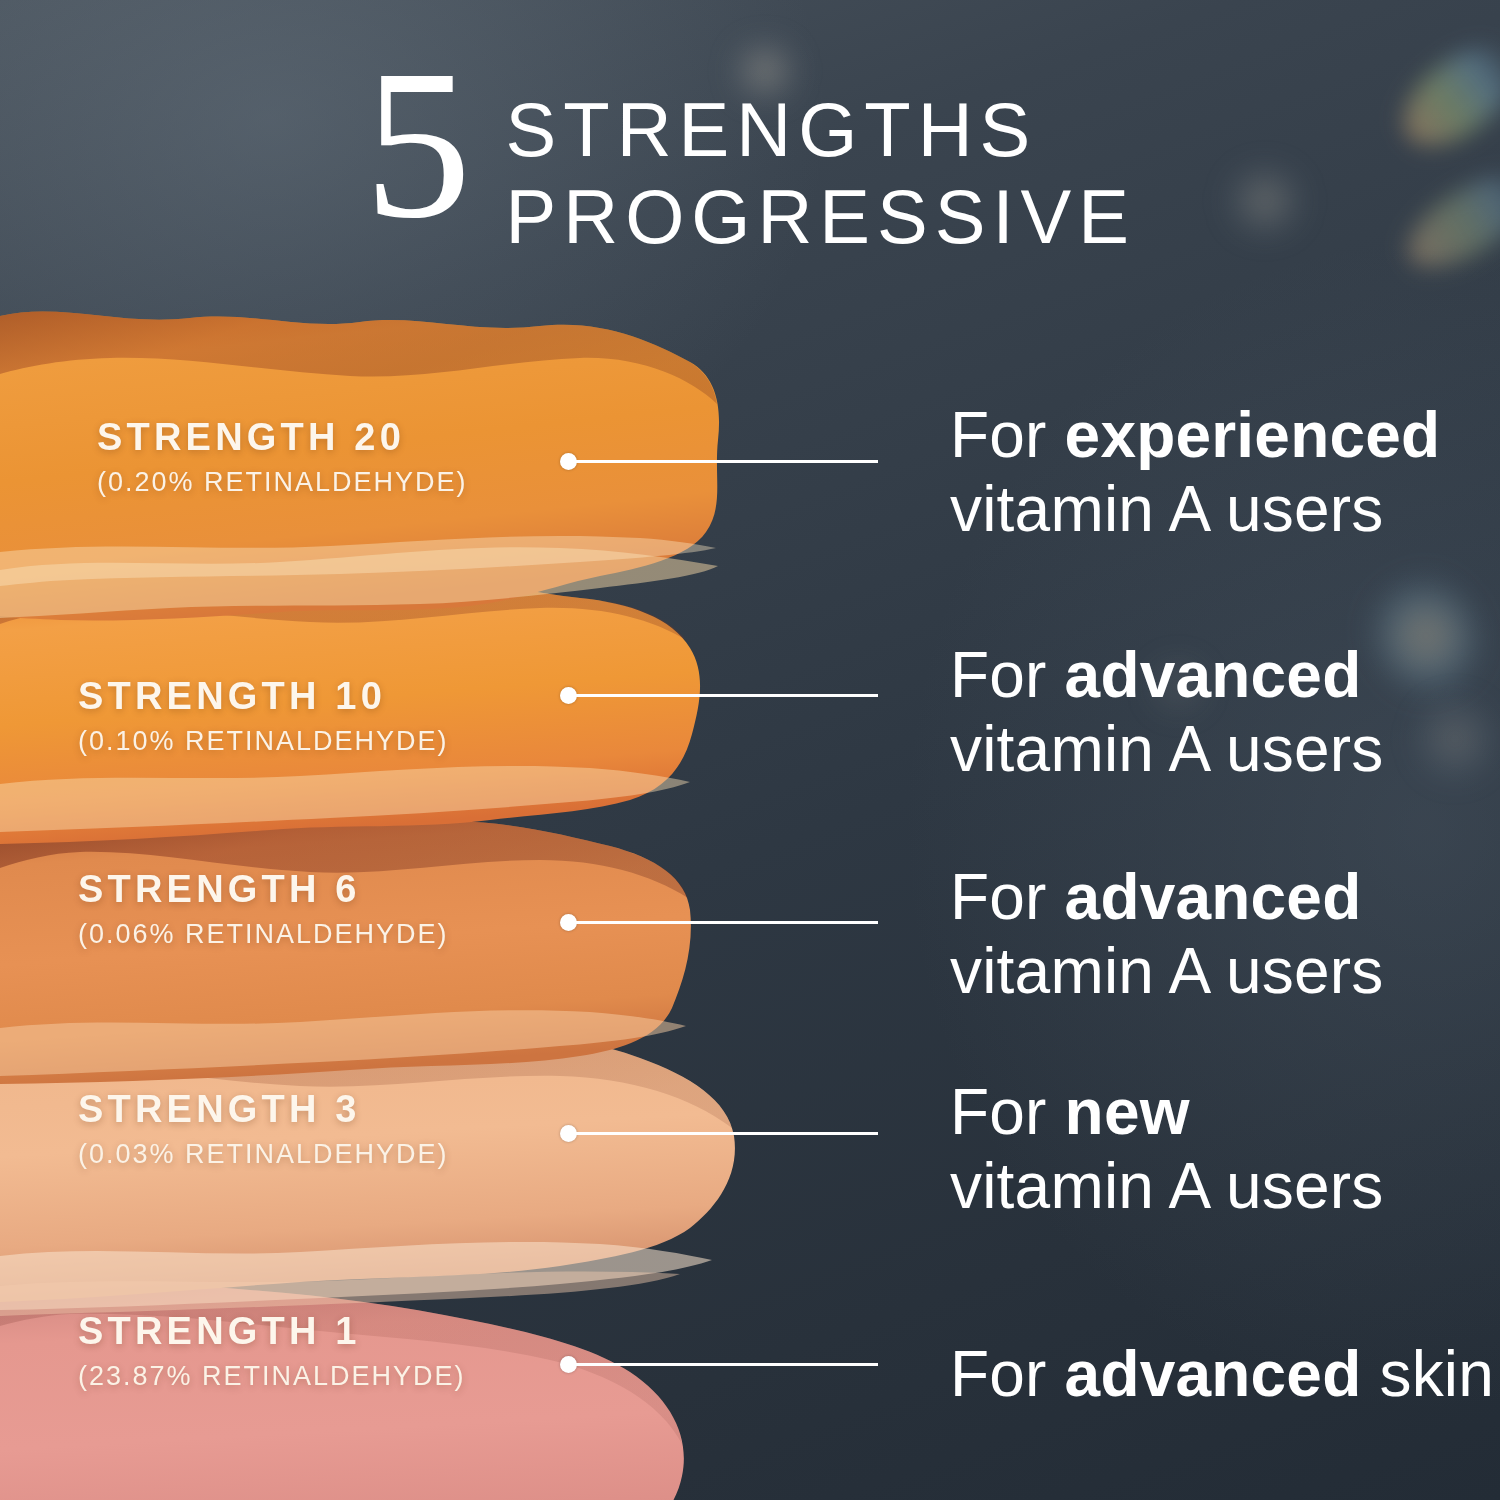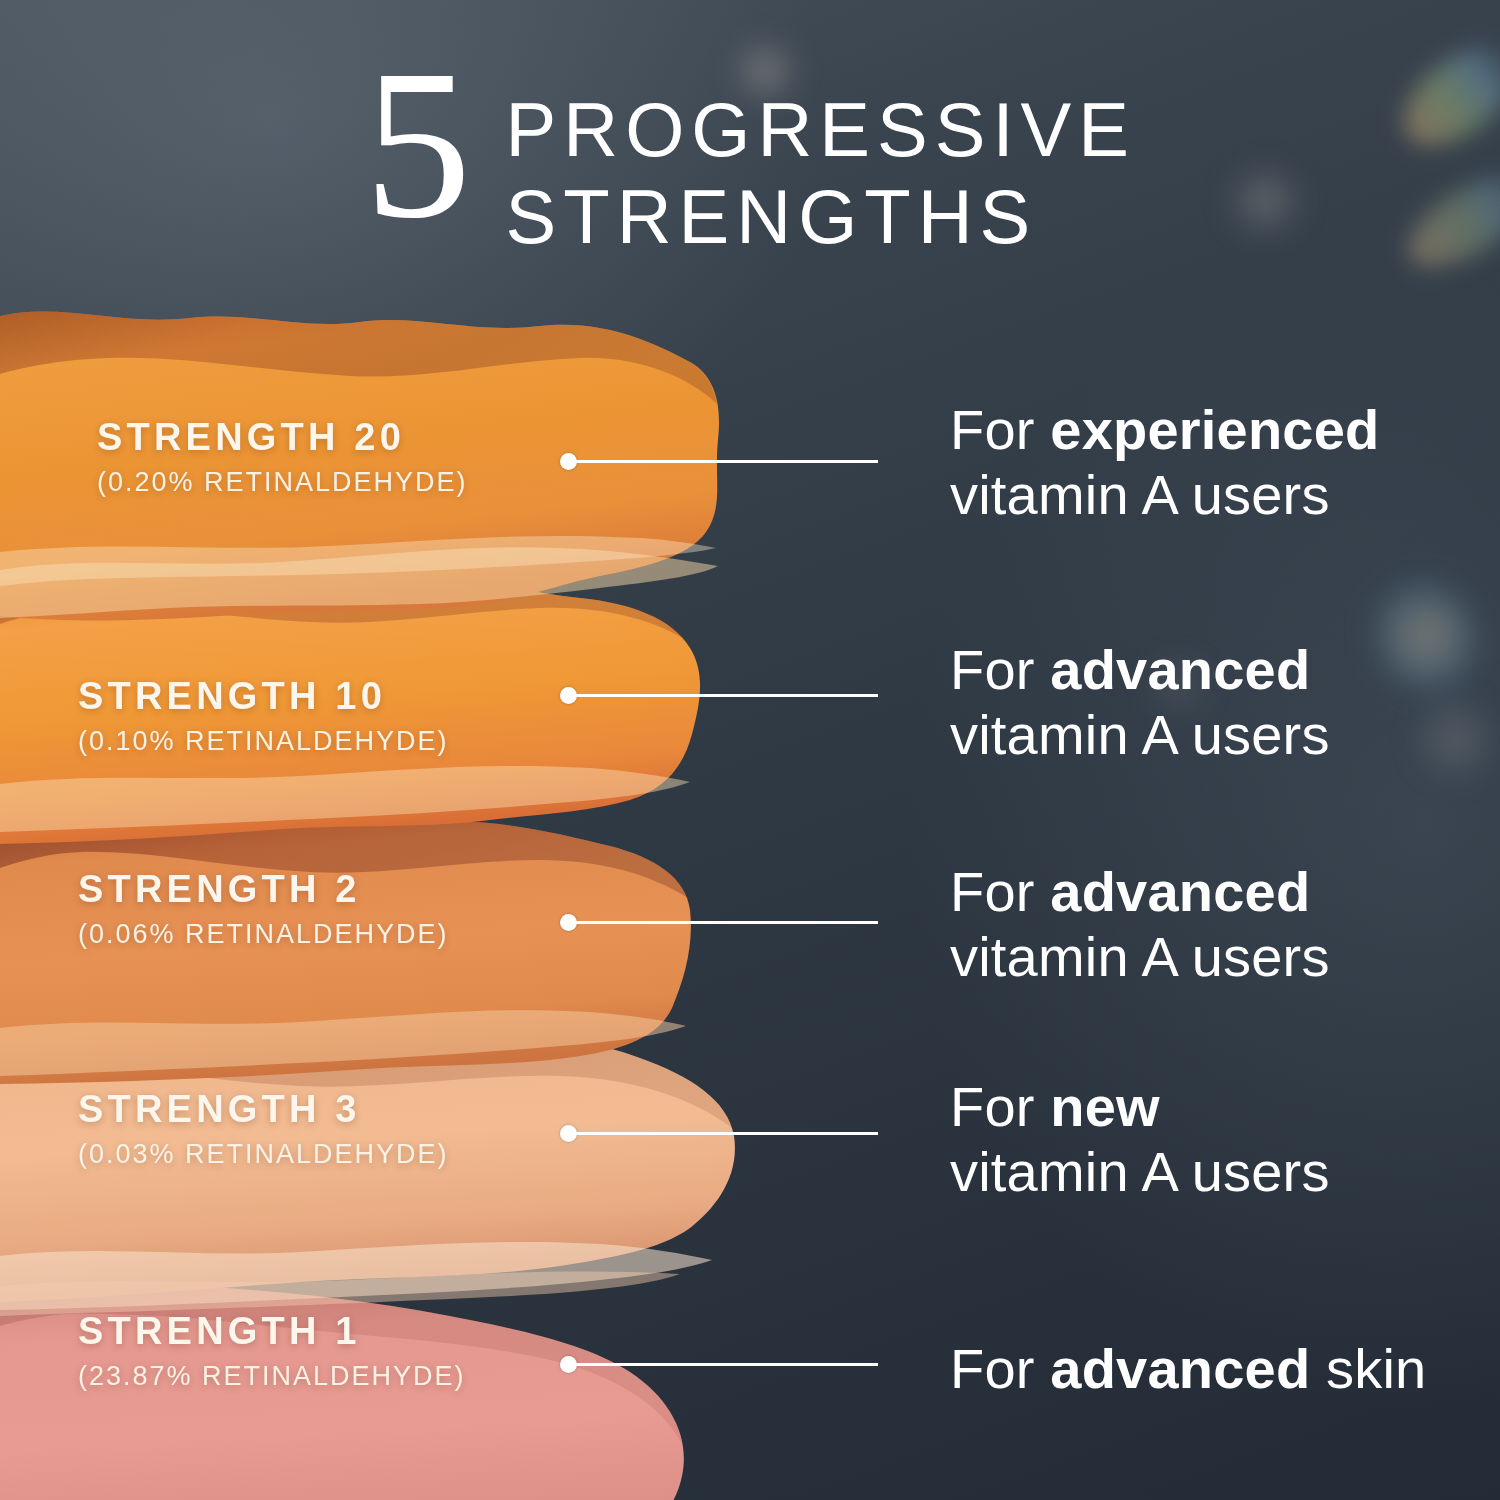--- a/index.html
+++ b/index.html
@@ -141,21 +141,21 @@
 
   
   .right-label {
     position: absolute;
     left: 950px;
     z-index: 6;
     color: #ffffff;
     line-height: 1.16;
   }
   .right-label .rl-line {
-    font-size: 56px;
+    font-size: 64px;
     font-weight: 400;
     letter-spacing: 0.2px;
     white-space: nowrap;
   }
   .right-label .rl-line b {
     font-weight: 700;
   }
 </style>
 </head>
 <body>
@@ -167,22 +167,22 @@
   <div class="bokeh prism" style="left:1400px; top:190px; width:140px; height:62px; transform:rotate(-32deg); background:linear-gradient(90deg, rgba(255,200,140,0.34) 0%, rgba(200,225,160,0.30) 45%, rgba(150,205,235,0.28) 75%, rgba(150,160,210,0) 100%);"></div>
   <div class="bokeh" style="left:1230px; top:170px; width:70px; height:62px; background:radial-gradient(circle, rgba(205,190,160,0.38) 0%, rgba(150,165,180,0.16) 58%, rgba(150,165,180,0) 78%);"></div>
   <div class="bokeh" style="left:1380px; top:580px; width:92px; height:112px; transform:rotate(-25deg); background:radial-gradient(circle, rgba(215,190,150,0.44) 0%, rgba(130,175,200,0.30) 55%, rgba(120,150,200,0) 80%);"></div>
   <div class="bokeh" style="left:1420px; top:700px; width:70px; height:78px; background:radial-gradient(circle, rgba(200,180,150,0.26) 0%, rgba(140,165,190,0.14) 58%, rgba(140,165,190,0) 80%);"></div>
   <div class="bokeh" style="left:1150px; top:660px; width:56px; height:52px; background:radial-gradient(circle, rgba(200,180,150,0.18) 0%, rgba(150,165,185,0.08) 60%, rgba(150,165,185,0) 80%);"></div>
 
   <div class="title-block">
     <div class="title-line1">
       <span class="big-five">5</span>
       <span class="title-words">
+        <div>STRENGTHS</div>
         <div>PROGRESSIVE</div>
-        <div>STRENGTHS</div>
       </span>
     </div>
   </div>
 
   <div id="swatches">
 
     <div class="swatch" style="top:0px; z-index:5;">
       <svg viewBox="0 0 780 330" height="330" xmlns="http://www.w3.org/2000/svg">
         <defs>
           <linearGradient id="g20" x1="0" y1="0" x2="0.25" y2="1">
@@ -341,21 +341,21 @@
 
   <div class="left-label" style="top:418px;margin-left:19px;">
     <div class="ll-title">STRENGTH 20</div>
     <div class="ll-sub">(0.20% RETINALDEHYDE)</div>
   </div>
   <div class="left-label" style="top:677px;">
     <div class="ll-title">STRENGTH 10</div>
     <div class="ll-sub">(0.10% RETINALDEHYDE)</div>
   </div>
   <div class="left-label" style="top:870px;">
-    <div class="ll-title">STRENGTH 2</div>
+    <div class="ll-title">STRENGTH 6</div>
     <div class="ll-sub">(0.06% RETINALDEHYDE)</div>
   </div>
   <div class="left-label" style="top:1090px;">
     <div class="ll-title">STRENGTH 3</div>
     <div class="ll-sub">(0.03% RETINALDEHYDE)</div>
   </div>
   <div class="left-label" style="top:1312px;">
     <div class="ll-title">STRENGTH 1</div>
     <div class="ll-sub">(23.87% RETINALDEHYDE)</div>
   </div>

